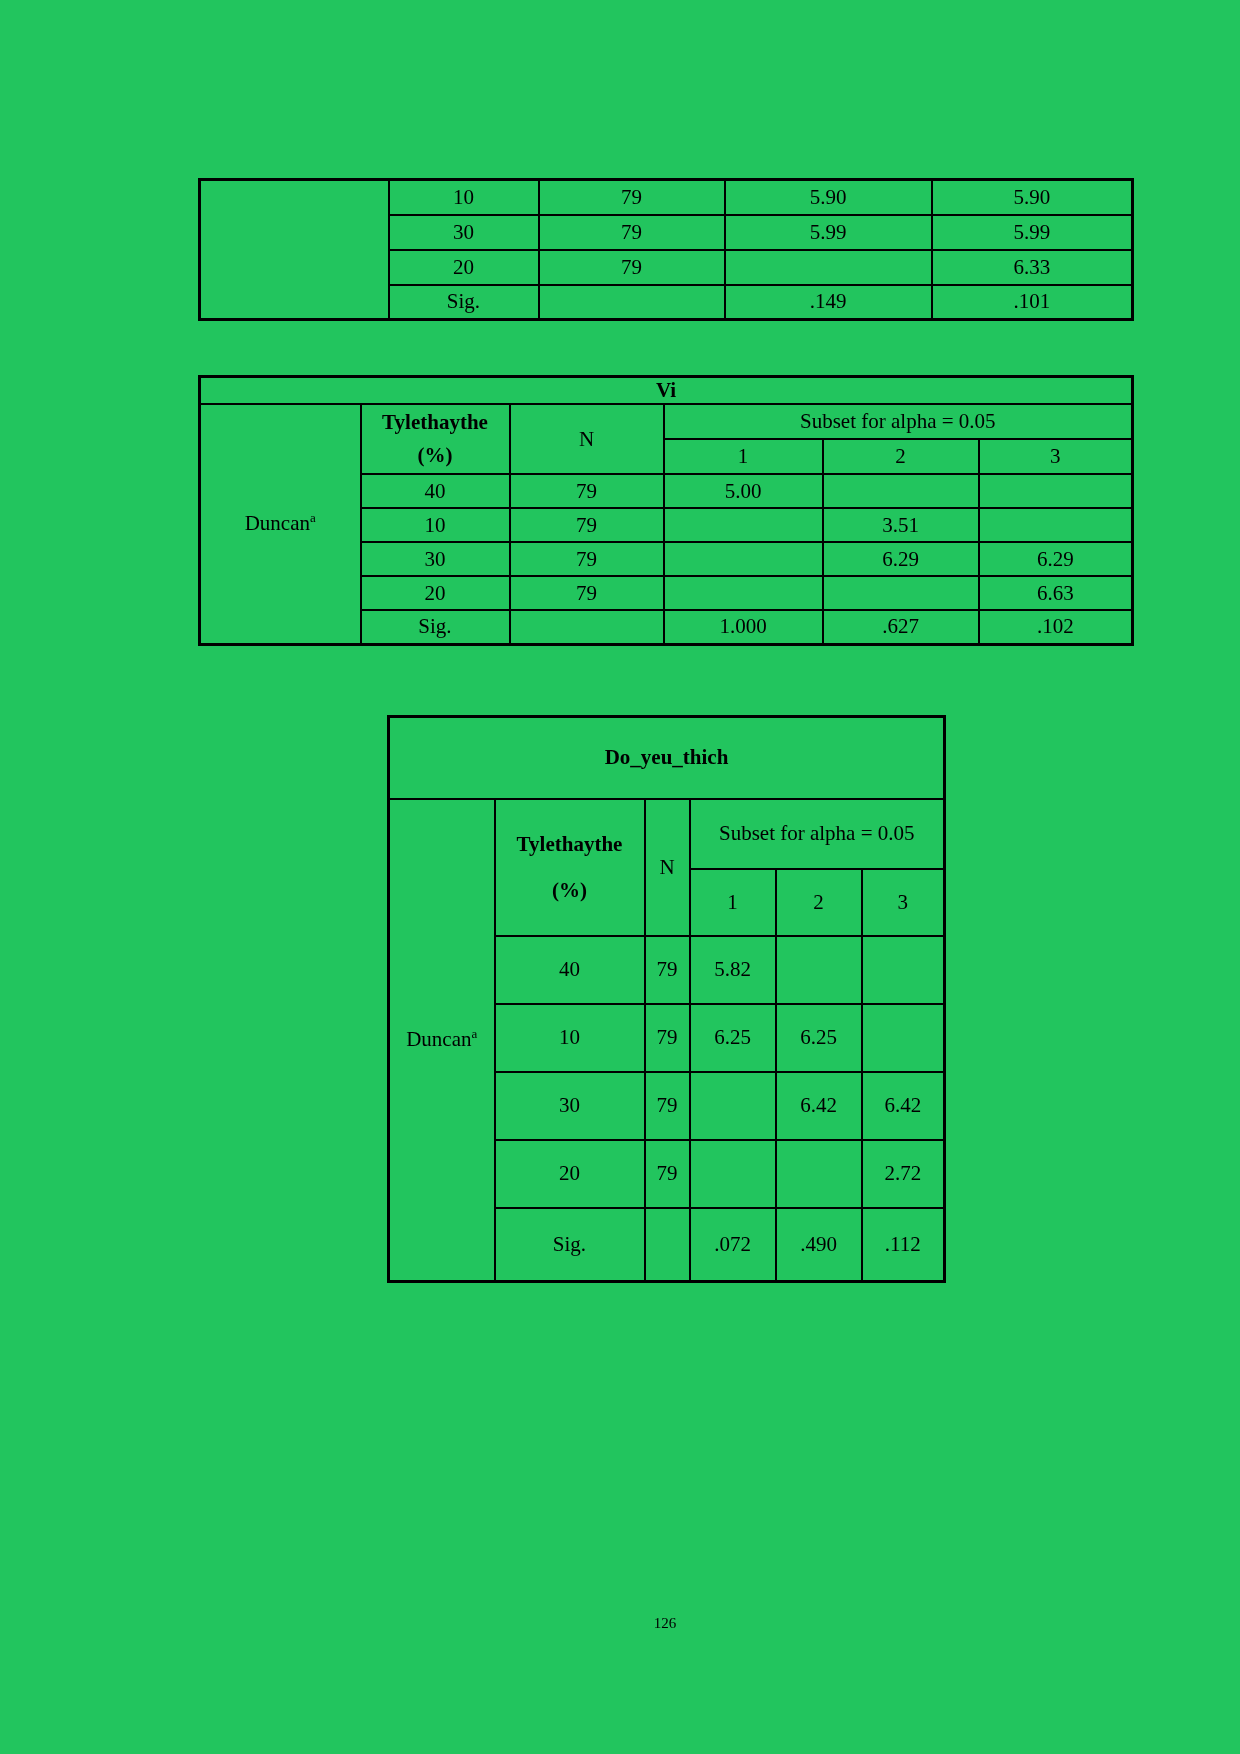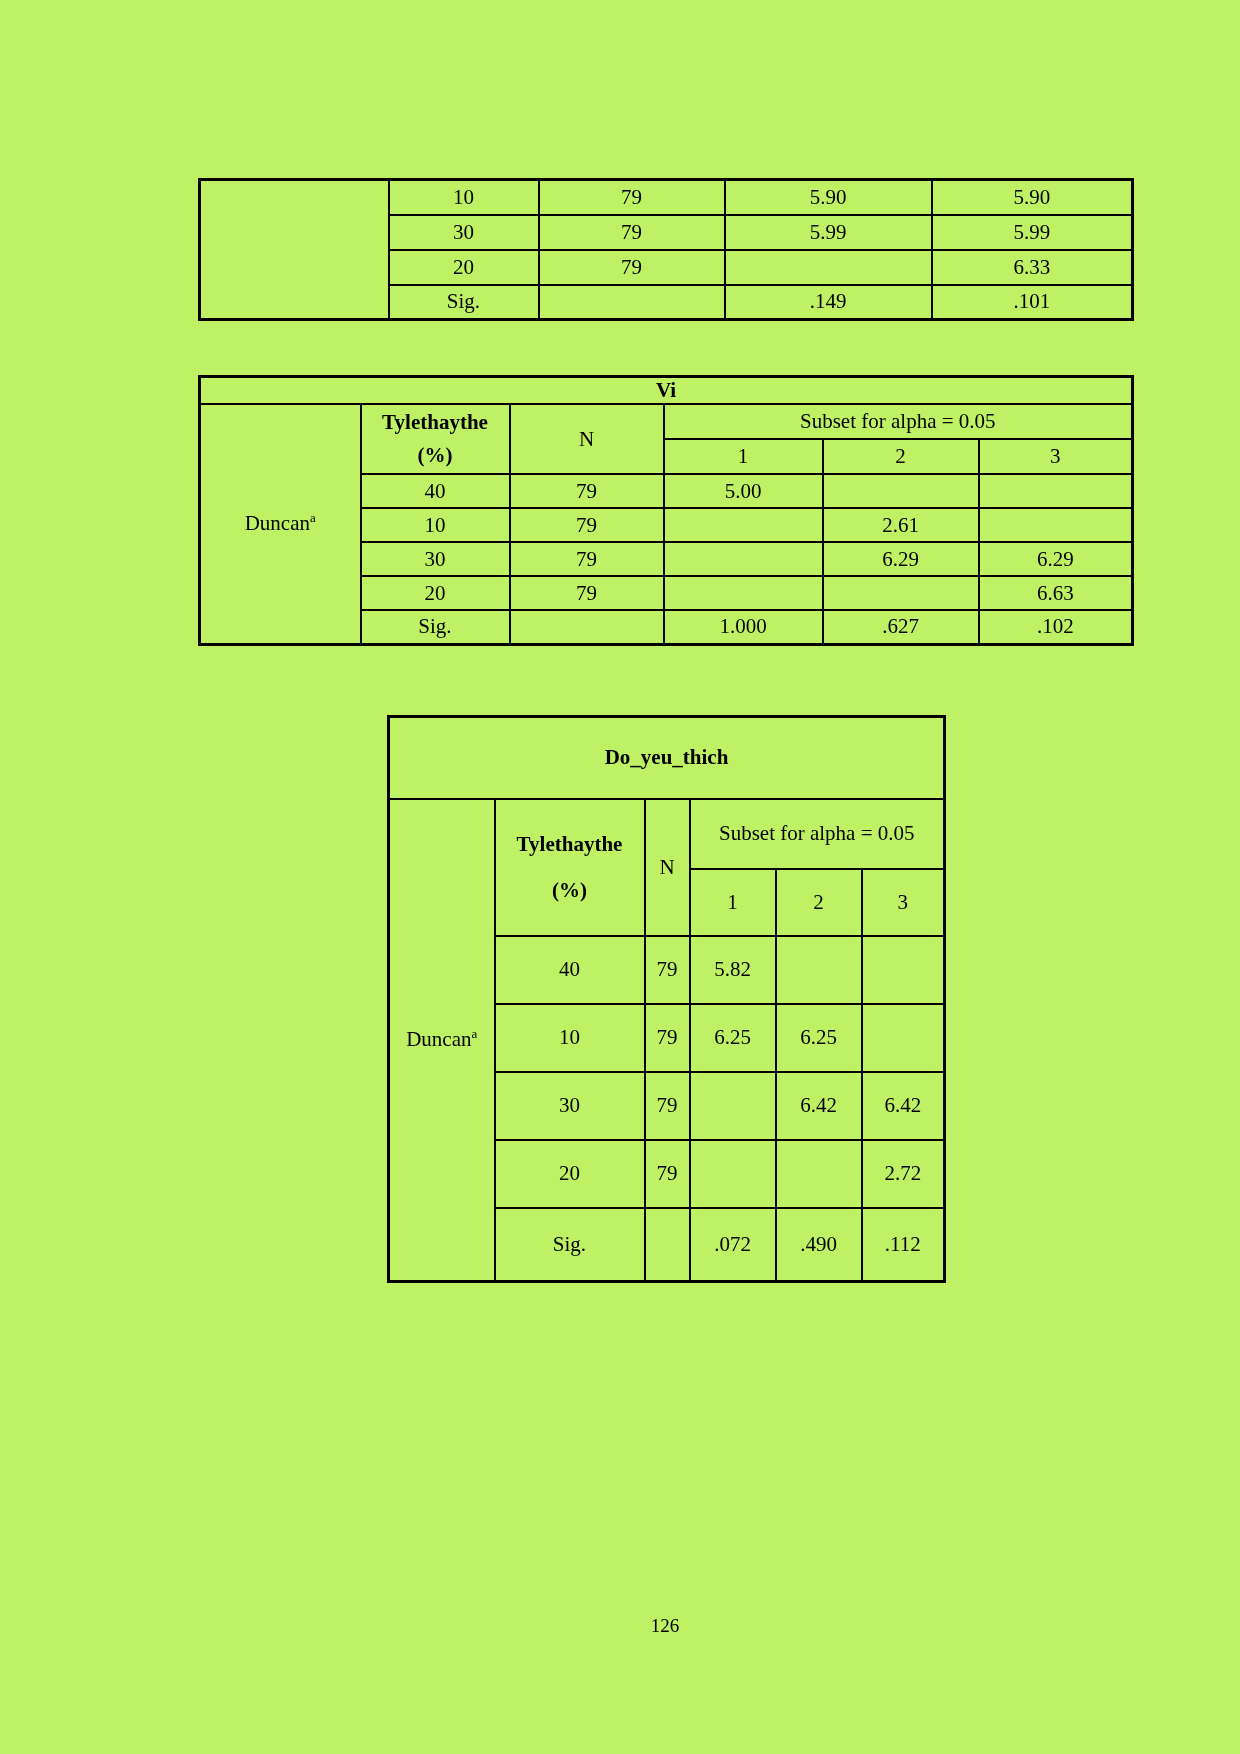--- a/index.html
+++ b/index.html
@@ -1,20 +1,20 @@
 <!DOCTYPE html>
 <html><head>
 <meta charset="utf-8">
 <style>
   html,body{margin:0;padding:0;background:#888;}
   .page{
     position:relative;
     width:1240px;height:1754px;
     margin:0 auto;
-    background:#bef264;
+    background:#22c55e;
     font-family:"Liberation Serif","DejaVu Serif",serif;
     color:#000;
     overflow:hidden;
   }
   table.doc{
     position:absolute;
     border-collapse:collapse;
     table-layout:fixed;
     border:3px solid #000;
   }
@@ -30,21 +30,21 @@
   td.title-cell{font-weight:bold;font-size:22px;}
   td.factor-header{font-weight:bold;}
   .factor-line{display:block;}
   .vi-factor .factor-line{line-height:33px;}
   .do-factor .factor-line{line-height:46px;}
   sup.fn{font-size:13px;vertical-align:super;line-height:0;}
   .page-number{
     position:absolute;
     top:1615px;left:665px;
     transform:translateX(-50%);
-    font-size:19px;
+    font-size:15px;
   }
   
   #top-table{left:198px;top:178px;width:936px;}
   #top-table tr{height:35px;}
   
   #vi-table{left:198px;top:375px;width:936px;}
   
   #do-table{left:387px;top:715px;width:559px;}
 </style>
 </head>
@@ -122,21 +122,21 @@
       <td>40</td>
       <td>79</td>
       <td>5.00</td>
       <td></td>
       <td></td>
     </tr>
     <tr style="height:34px">
       <td>10</td>
       <td>79</td>
       <td></td>
-      <td>2.61</td>
+      <td>3.51</td>
       <td></td>
     </tr>
     <tr style="height:34px">
       <td>30</td>
       <td>79</td>
       <td></td>
       <td>6.29</td>
       <td>6.29</td>
     </tr>
     <tr style="height:34px">

